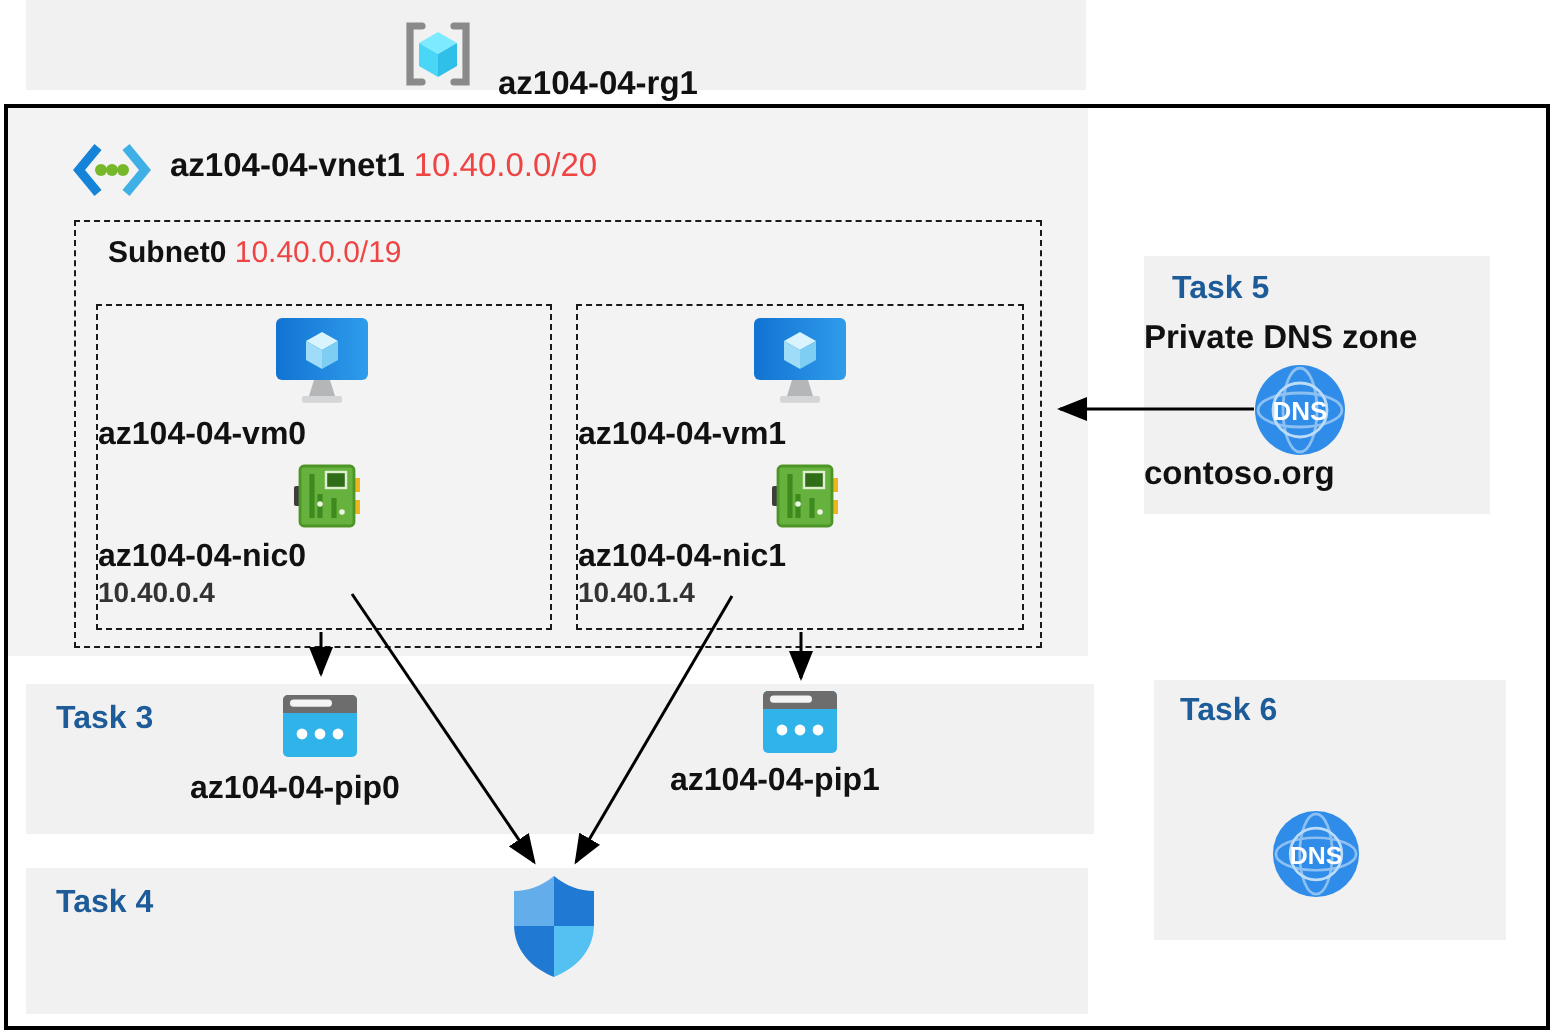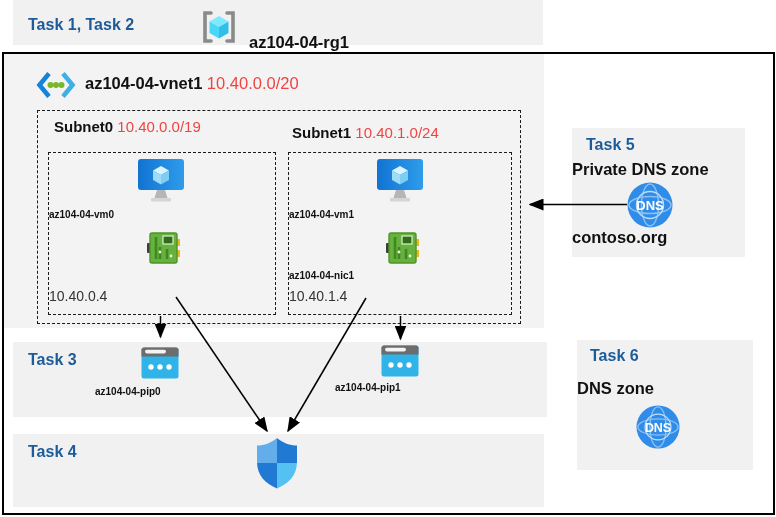--- a/index.html
+++ b/index.html
@@ -9,23 +9,23 @@
   }
   .abs{position:absolute;}
   
   .frame{left:2px;top:52px;width:769px;height:459px;border:2px solid #000;background:transparent;}
   
   .band{background:#f1f1f1;}
   .vnet-bg{left:4px;top:54px;width:540px;height:274px;background:#f3f3f3;}
   
   .task-label{font-weight:700;font-size:16px;color:#1d5b99;white-space:nowrap;}
   
-  .res-label{font-weight:700;font-size:10px;color:#111;white-space:nowrap;}
+  .res-label{font-weight:700;font-size:16px;color:#111;white-space:nowrap;}
   .big-label{font-weight:700;font-size:16.5px;color:#111;white-space:nowrap;}
-  .ip-label{font-size:14px;color:#333;white-space:nowrap;}
+  .ip-label{font-size:14px;color:#333;white-space:nowrap;font-weight:bold;}
   .cidr{font-weight:400;color:#ef4444;}
   
   .dashed{border:1px dashed #1a1a1a;background:transparent;}
   .subnet-label{font-size:15px;font-weight:700;white-space:nowrap;}
   .subnet-label .cidr{font-size:15px;}
   .center{text-align:left;}
   .arrows{left:0;top:0;width:776px;height:517px;pointer-events:none;z-index:6;}
   .z1{z-index:1}.z2{z-index:2}.z3{z-index:3}.z4{z-index:4}
   svg{display:block;}
 </style>
@@ -36,21 +36,20 @@
 
   <div class="abs vnet-bg z1"></div>
   <div class="abs band z1" style="left:13px;top:0;width:530px;height:45px;"></div>
   <div class="abs band z1" style="left:13px;top:342px;width:534px;height:75px;"></div>
   <div class="abs band z1" style="left:13px;top:434px;width:531px;height:73px;"></div>
   <div class="abs band z1" style="left:572px;top:128px;width:173px;height:129px;"></div>
   <div class="abs band z1" style="left:577px;top:340px;width:176px;height:130px;"></div>
 
   <div class="abs frame z2"></div>
 
-  <div class="abs task-label z3" style="left:28px;top:16px;">Task 1, Task 2</div>
   <div class="abs z3" style="left:199px;top:10px;">
     <svg width="40" height="34" viewBox="0 0 40 34">
       <path d="M12,3 H6 V31 H12" fill="none" stroke="#8a8a8a" stroke-width="3.6" stroke-linecap="round"></path>
       <path d="M28,3 H34 V31 H28" fill="none" stroke="#8a8a8a" stroke-width="3.6" stroke-linecap="round"></path>
       <polygon points="20,6 29.5,11.5 20,17 10.5,11.5" fill="#7deaff"></polygon>
       <polygon points="10.5,11.5 20,17 20,28.5 10.5,23" fill="#49d6f7"></polygon>
       <polygon points="29.5,11.5 20,17 20,28.5 29.5,23" fill="#30bfe8"></polygon>
     </svg>
   </div>
   <div class="abs big-label z3" style="left:249px;top:33px;">az104-04-rg1</div>
@@ -67,24 +66,20 @@
   <div class="abs z3" style="left:85px;top:74px;">
     <span class="big-label">az104-04-vnet1</span>
     <span class="big-label cidr">10.40.0.0/20</span>
   </div>
 
   <div class="abs dashed z2" style="left:37px;top:110px;width:482px;height:212px;"></div>
 
   <div class="abs subnet-label z3" style="left:54px;top:118px;">
     <span>Subnet0</span>
     <span class="cidr">10.40.0.0/19</span>
-  </div>
-  <div class="abs subnet-label z3" style="left:292px;top:124px;">
-    <span>Subnet1</span>
-    <span class="cidr">10.40.1.0/24</span>
   </div>
 
   <div class="abs dashed z2" style="left:48px;top:152px;width:226px;height:161px;">
     <div class="abs" style="left:88px;top:6px;">
       <svg width="48" height="45" viewBox="0 0 48 45">
         <defs>
             <linearGradient id="scr0" x1="0" y1="0" x2="1" y2="0">
           <stop offset="0" stop-color="#1173d2"></stop>
               <stop offset="1" stop-color="#2f9ceb"></stop>
             </linearGradient>
@@ -103,20 +98,21 @@
         <rect x="2" y="13" width="4" height="10" rx="1" fill="#3d3d3d"></rect>
         <rect x="31" y="9" width="4" height="7" fill="#edb51e"></rect>
         <rect x="31" y="20" width="4" height="7" fill="#edb51e"></rect>
         <rect x="5" y="3" width="27" height="30" rx="2" fill="#67b13e" stroke="#4e9527" stroke-width="1.4"></rect>
         <rect x="18" y="6" width="10" height="8" fill="#2f6d18" stroke="#dff0d2" stroke-width="1.2"></rect>
         <path d="M11,7 V29 M15,17 V29 M22,19 V29" stroke="#3f8a1f" stroke-width="2.6" fill="none"></path>
         <circle cx="15" cy="22" r="1.4" fill="#eaf6e0"></circle>
         <circle cx="26" cy="26" r="1.4" fill="#eaf6e0"></circle>
       </svg>
     </div>
+    <div class="abs res-label center" style="left:0;top:117px;width:226px;">az104-04-nic0</div>
     <div class="abs ip-label center" style="left:0;top:135px;width:226px;">10.40.0.4</div>
   </div>
 
   <div class="abs dashed z2" style="left:288px;top:152px;width:222px;height:161px;">
     <div class="abs" style="left:87px;top:6px;">
       <svg width="48" height="45" viewBox="0 0 48 45">
         <defs>
             <linearGradient id="scr1" x1="0" y1="0" x2="1" y2="0">
           <stop offset="0" stop-color="#1173d2"></stop>
               <stop offset="1" stop-color="#2f9ceb"></stop>
@@ -195,21 +191,20 @@
       <circle cx="23" cy="23" r="22.5" fill="#2f8ce8"></circle>
       <ellipse cx="23" cy="23" rx="21" ry="8.5" fill="none" stroke="#8cc0f2" stroke-width="1.4"></ellipse>
       <ellipse cx="23" cy="23" rx="8.5" ry="21" fill="none" stroke="#8cc0f2" stroke-width="1.4"></ellipse>
       <circle cx="23" cy="23" r="13.5" fill="none" stroke="#bcdcf8" stroke-width="1.4"></circle>
       <text x="23" y="28" text-anchor="middle" font-size="13" font-weight="700" fill="#ffffff" font-family="Liberation Sans, sans-serif">DNS</text>
     </svg>
   </div>
   <div class="abs center z3" style="left:572px;top:228px;width:173px;font-weight:700;font-size:16.5px;">contoso.org</div>
 
   <div class="abs task-label z3" style="left:590px;top:347px;">Task 6</div>
-  <div class="abs center z3" style="left:577px;top:379px;width:176px;font-weight:700;font-size:16.5px;">DNS zone</div>
   <div class="abs z3" style="left:636px;top:405px;">
     <svg width="44" height="44" viewBox="0 0 46 46">
       <circle cx="23" cy="23" r="22.5" fill="#2f8ce8"></circle>
       <ellipse cx="23" cy="23" rx="21" ry="8.5" fill="none" stroke="#8cc0f2" stroke-width="1.4"></ellipse>
       <ellipse cx="23" cy="23" rx="8.5" ry="21" fill="none" stroke="#8cc0f2" stroke-width="1.4"></ellipse>
       <circle cx="23" cy="23" r="13.5" fill="none" stroke="#bcdcf8" stroke-width="1.4"></circle>
       <text x="23" y="28" text-anchor="middle" font-size="13" font-weight="700" fill="#ffffff" font-family="Liberation Sans, sans-serif">DNS</text>
     </svg>
   </div>
 

